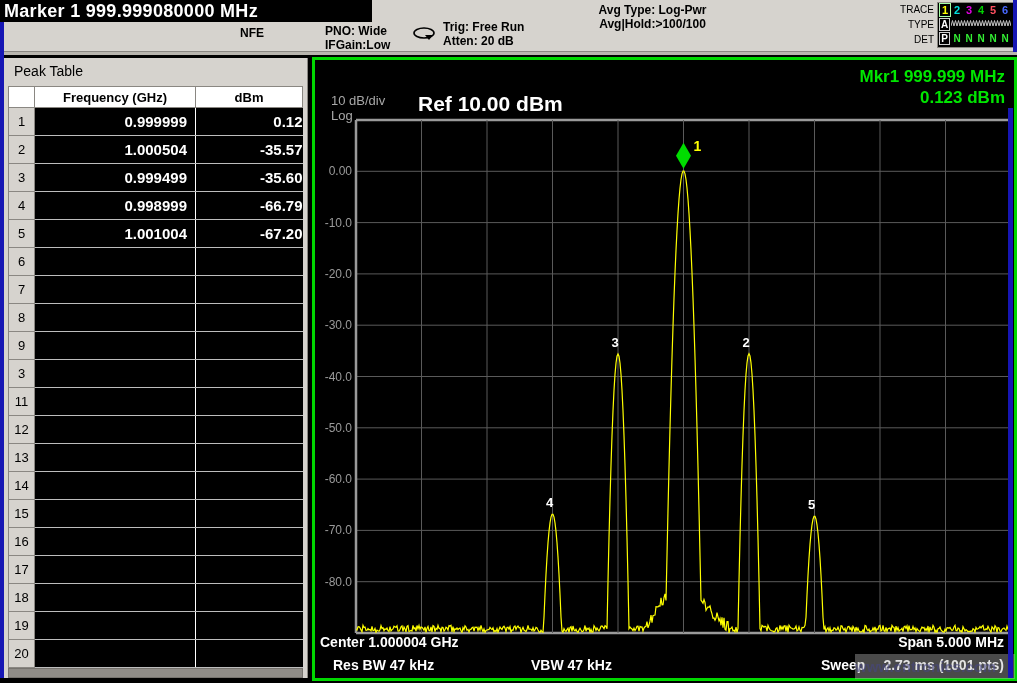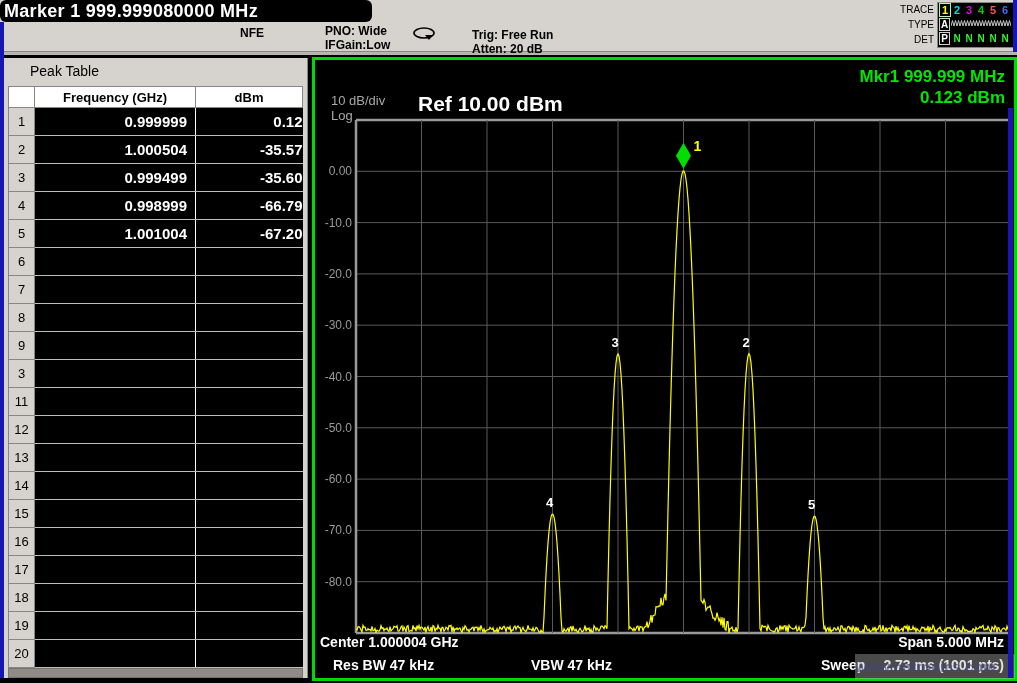--- a/index.html
+++ b/index.html
@@ -4,46 +4,46 @@
 <style>
   * { margin:0; padding:0; box-sizing:border-box; }
   html,body { width:1017px; height:683px; background:#000; overflow:hidden;
               font-family:"Liberation Sans", sans-serif; }
   .abs { position:absolute; }
 
   
   #topbar { left:0; top:0; width:1017px; height:55px; background:#d6d3ce; }
   #topbar-divider { left:0; top:51px; width:1017px; height:4px; background:#b8b5ae; border-top:1px solid #8a8782; }
   #title-box { left:0; top:0; width:372px; height:22px; background:#000; color:#fff;
-               font-weight:bold; font-size:18px; line-height:22px; padding-left:4px; letter-spacing:0.3px; white-space:nowrap;border-radius:6px; }
+               font-weight:bold; font-size:18px; line-height:22px; padding-left:4px; letter-spacing:0.3px; white-space:nowrap; }
   .hdr-txt { color:#000; font-weight:bold; font-size:12px; line-height:14px; white-space:nowrap; }
   #nfe { left:240px; top:26px; }
   #pno-block { left:325px; top:24px; text-align:left; }
-  #trig-block { left:443px; top:28px;margin-left:29px; }
+  #trig-block { left:443px; top:20px; }
   #avg-block { left:545px; top:3px; width:215px; text-align:center; }
   #sweep-icon { left:410px; top:25px; width:28px; height:17px; }
 
   #trace-labels { left:880px; top:2px; width:54px; text-align:right; font-size:10px; color:#000; }
   #trace-labels div { height:15px; line-height:15px; }
   #trace-box { left:937px; top:2px; width:77px; height:46px; background:#000; border:1px solid #8a8782; padding:0 1px; }
   .trow { display:flex; height:14px; align-items:center; }
   .tnum { width:12px; text-align:center; font-size:11px; font-weight:bold; line-height:12px; }
   .tletter { width:11px; text-align:center; color:#fff; font-size:10px; font-weight:bold; line-height:11px; margin-right:1px; }
   .boxed { border:1px solid #cfcfcf; }
   .tw { width:12px; text-align:center; }
   .tdet { width:12px; text-align:center; font-size:10px; font-weight:bold; }
 
   
   #left-blue { left:0; top:22px; width:4px; height:656px; background:#1616b4; }
   #right-blue-top { left:1013px; top:0; width:4px; height:52px; background:#1616b4; }
   #right-blue { left:1008px; top:108px; width:5px; height:570px; background:#1616b4; z-index:30; }
 
   
   #left-panel { left:4px; top:58px; width:304px; height:620px; background:#d6d3ce; border-right:1px solid #8a8782; }
-  #peak-table-title { left:14px; top:63px; font-size:14px; color:#000;margin-left:16px; }
+  #peak-table-title { left:14px; top:63px; font-size:14px; color:#000; }
   #peak-table { left:8px; top:86px; border-collapse:collapse; table-layout:fixed; }
   #peak-table th { background:#fff; color:#000; font-size:13px; font-weight:bold; height:21px;
                    border:1px solid #8a8782; }
   #peak-table td { height:28px; }
   #peak-table td.rn { width:26px; background:#d6d3ce; color:#000; font-size:13px; text-align:center;
                       border:1px solid #8a8782; border-top:none; }
   #peak-table td.fv { width:161px; background:#000; color:#fff; font-size:15px; font-weight:bold;
                       text-align:right; padding-right:8px; border-right:1px solid #fff; border-bottom:1px solid #bdbdbd; }
   #peak-table td.dv { width:107px; background:#000; color:#fff; font-size:15px; font-weight:bold;
                       text-align:right; padding-right:0; border-bottom:1px solid #bdbdbd; }
@@ -78,20 +78,24 @@
   </div>
   <div id="sweep-icon" class="abs">
     <svg width="28" height="17" viewBox="0 0 28 17">
       <ellipse cx="14" cy="8" rx="10" ry="5" fill="none" stroke="#000" stroke-width="1.6"></ellipse>
       <polygon points="15,10 23,10 19,15" fill="#000"></polygon>
     </svg>
   </div>
   <div id="trig-block" class="abs hdr-txt">
     <div>Trig: Free Run</div>
     <div>Atten: 20 dB</div>
+  </div>
+  <div id="avg-block" class="abs hdr-txt">
+    <div>Avg Type: Log-Pwr</div>
+    <div>Avg|Hold:&gt;100/100</div>
   </div>
   <div id="trace-labels" class="abs">
     <div>TRACE</div>
     <div>TYPE</div>
     <div>DET</div>
   </div>
   <div id="trace-box" class="abs">
       <div class="trow">
         <span class="tnum" style="color:#ffff00;border:1px solid #a8ffa8;">1</span>
         <span class="tnum" style="color:#00e0e0;">2</span>

